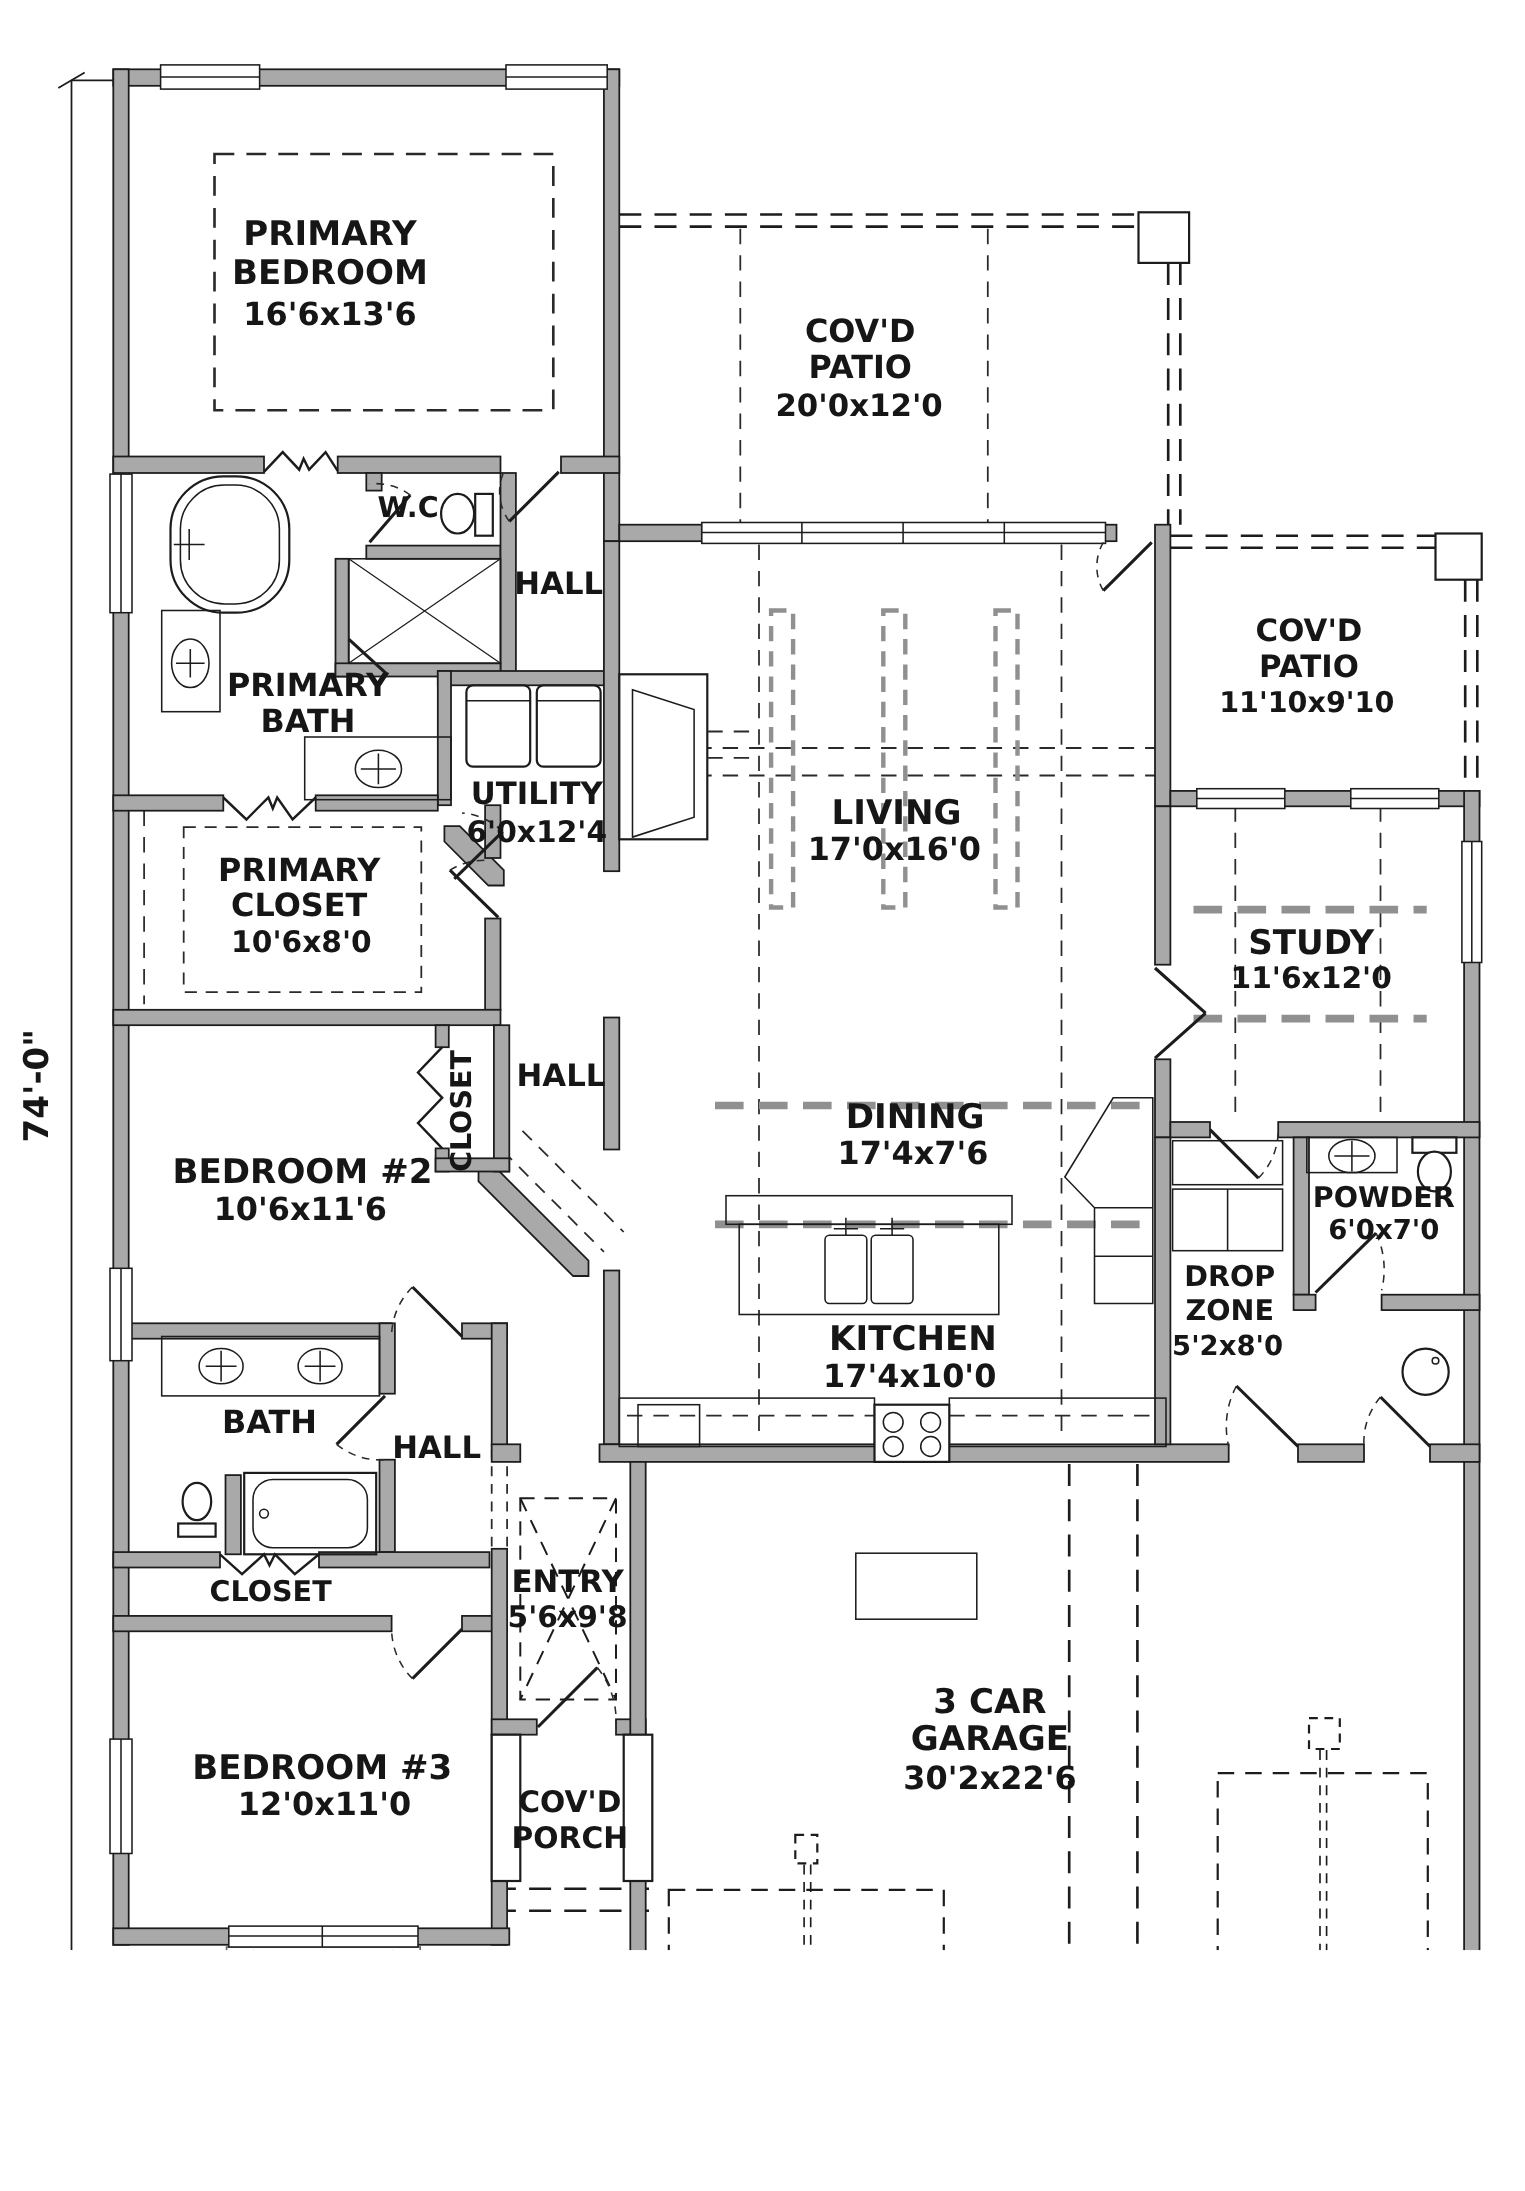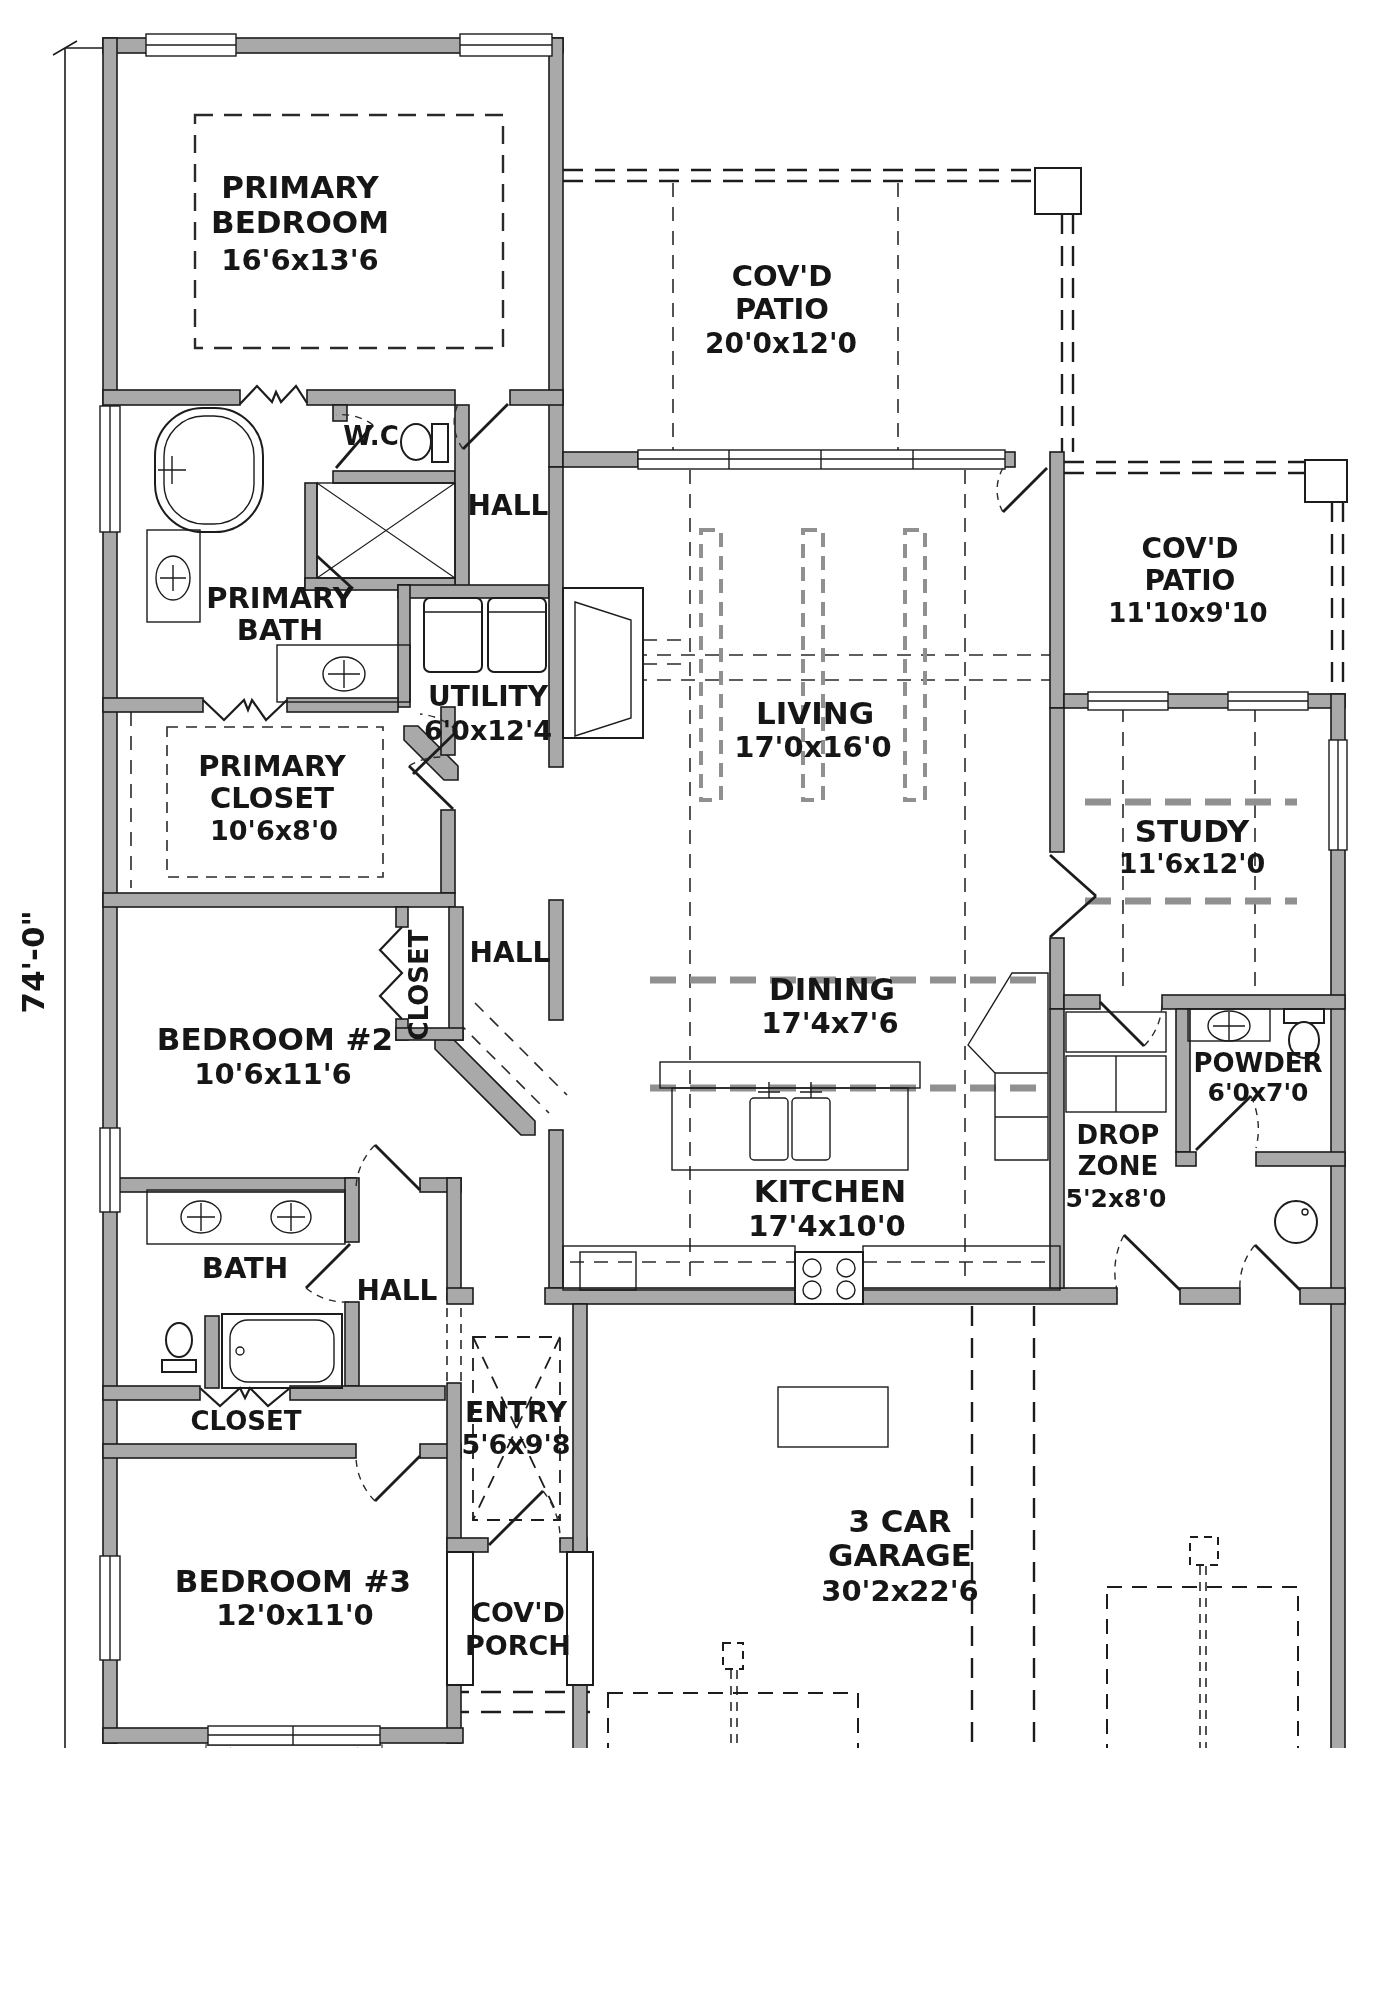--- a/index.html
+++ b/index.html
@@ -1,16 +1,16 @@
 <!DOCTYPE html>
 <html><head>
 <meta charset="utf-8">
 <style>
   html,body{margin:0;padding:0;background:#ffffff;}
-  .page{width:1386px;height:1748px;position:relative;background:#fff;overflow:hidden;}
+  .page{width:1386px;height:1748px;position:relative;background:#fff;overflow:hidden;margin-top:25px;}
   svg{display:block;font-family:"DejaVu Sans",sans-serif;}
   text{fill:#161616;font-weight:700;}
   .wall{fill:#a9a9a9;stroke:#1c1c1c;stroke-width:1.6;}
   .fix{fill:#ffffff;stroke:#1c1c1c;stroke-width:2;}
   .fixthin{fill:none;stroke:#1c1c1c;stroke-width:1.4;}
   .leaf{stroke:#1c1c1c;stroke-width:2.8;fill:none;}
   .arc{stroke:#2a2a2a;stroke-width:1.4;fill:none;stroke-dasharray:7 6;}
   .dashB{stroke:#1c1c1c;stroke-width:2.4;fill:none;stroke-dasharray:20 12;}
   .dashT{stroke:#2a2a2a;stroke-width:1.6;fill:none;stroke-dasharray:14 10;}
   .beam{stroke:#909090;stroke-width:7;fill:none;stroke-dasharray:26 14;}

